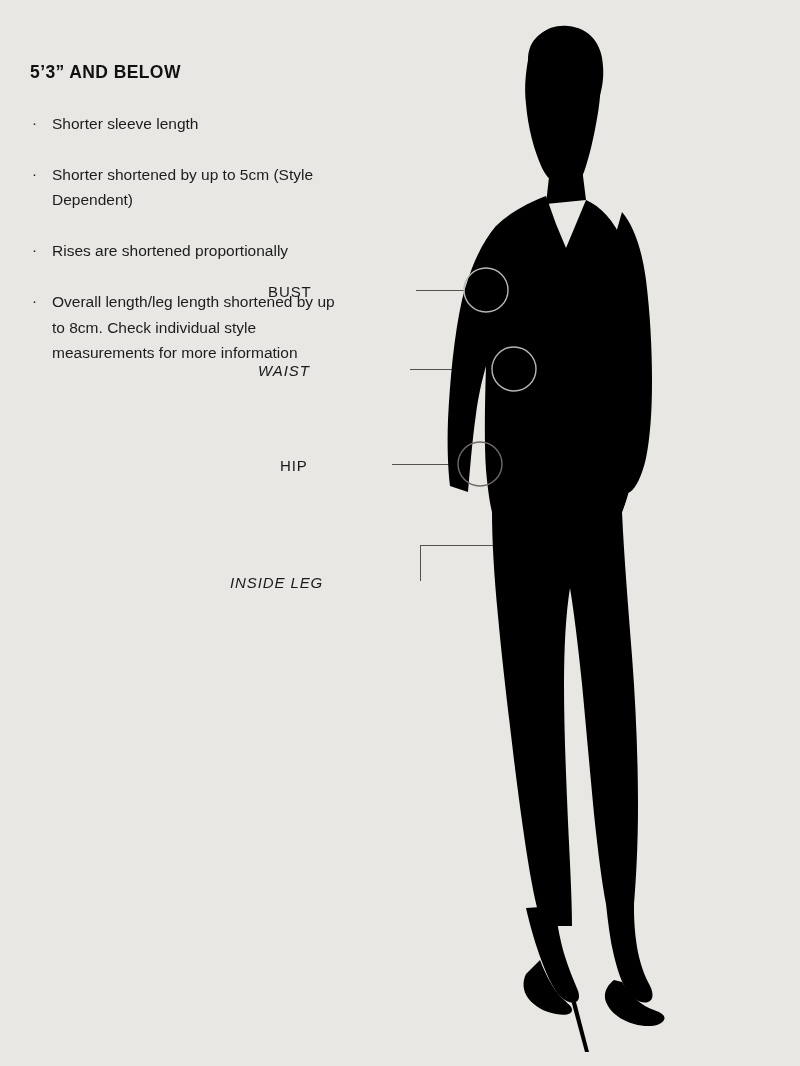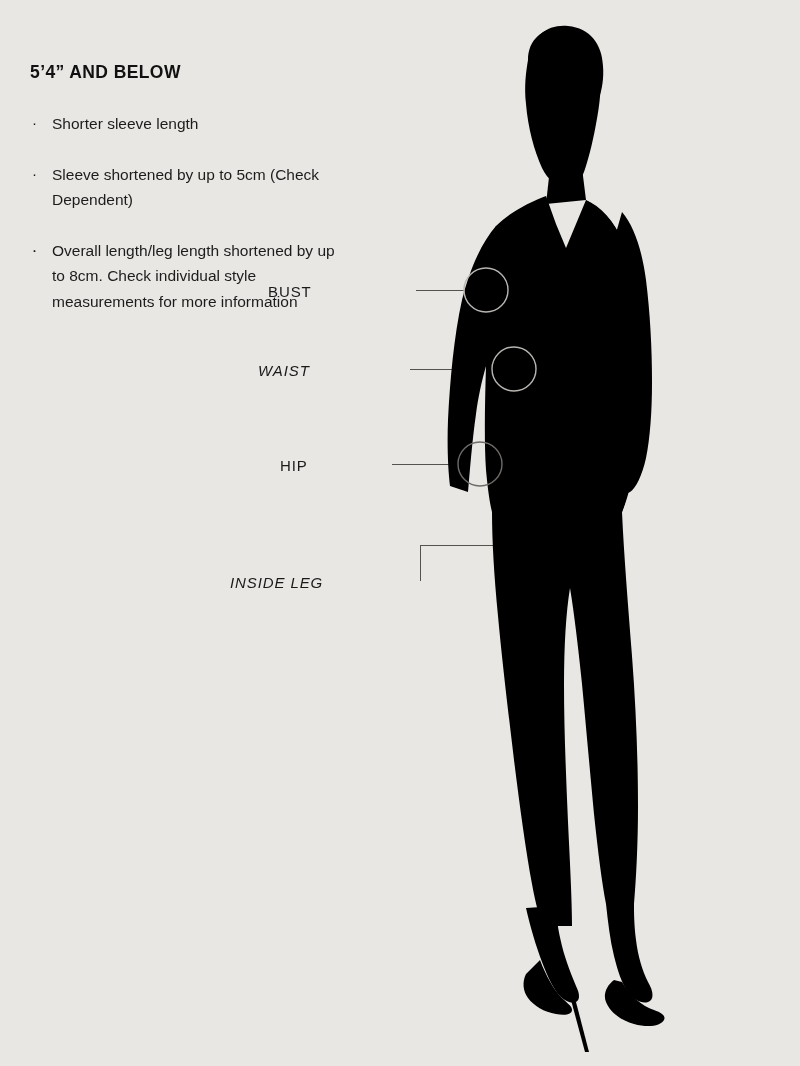--- a/index.html
+++ b/index.html
@@ -95,32 +95,33 @@
     background: #8d8a86;
     width: 1px;
   }
 </style>
 </head>
 <body>
 
 <div class="page">
 
   <div class="info-panel">
-    <h1 class="panel-title">5’4” AND BELOW</h1>
+    <h1 class="panel-title">5’3” AND BELOW</h1>
     <ul class="bullet-list">
       <li class="bullet-item">
         <span class="dot">·</span>
         <span>Shorter sleeve length</span>
       </li>
       <li class="bullet-item">
         <span class="dot">·</span>
-        <span>Sleeve shortened by up to 5cm (Check Dependent)</span>
-      </li>
-      <li class="bullet-item">
-        <span class="dot">·</span>
+        <span>Shorter shortened by up to 5cm (Style Dependent)</span>
+      </li>
+      <li class="bullet-item">
+        <span class="dot">·</span>
+        <span>Rises are shortened proportionally</span>
       </li>
       <li class="bullet-item">
         <span class="dot">·</span>
         <span>Overall length/leg length shortened by up to 8cm. Check individual style measurements for more information</span>
       </li>
     </ul>
   </div>
 
   <div class="callout-label" id="label-bust">BUST</div>
   <div class="callout-label" id="label-waist">WAIST</div>

